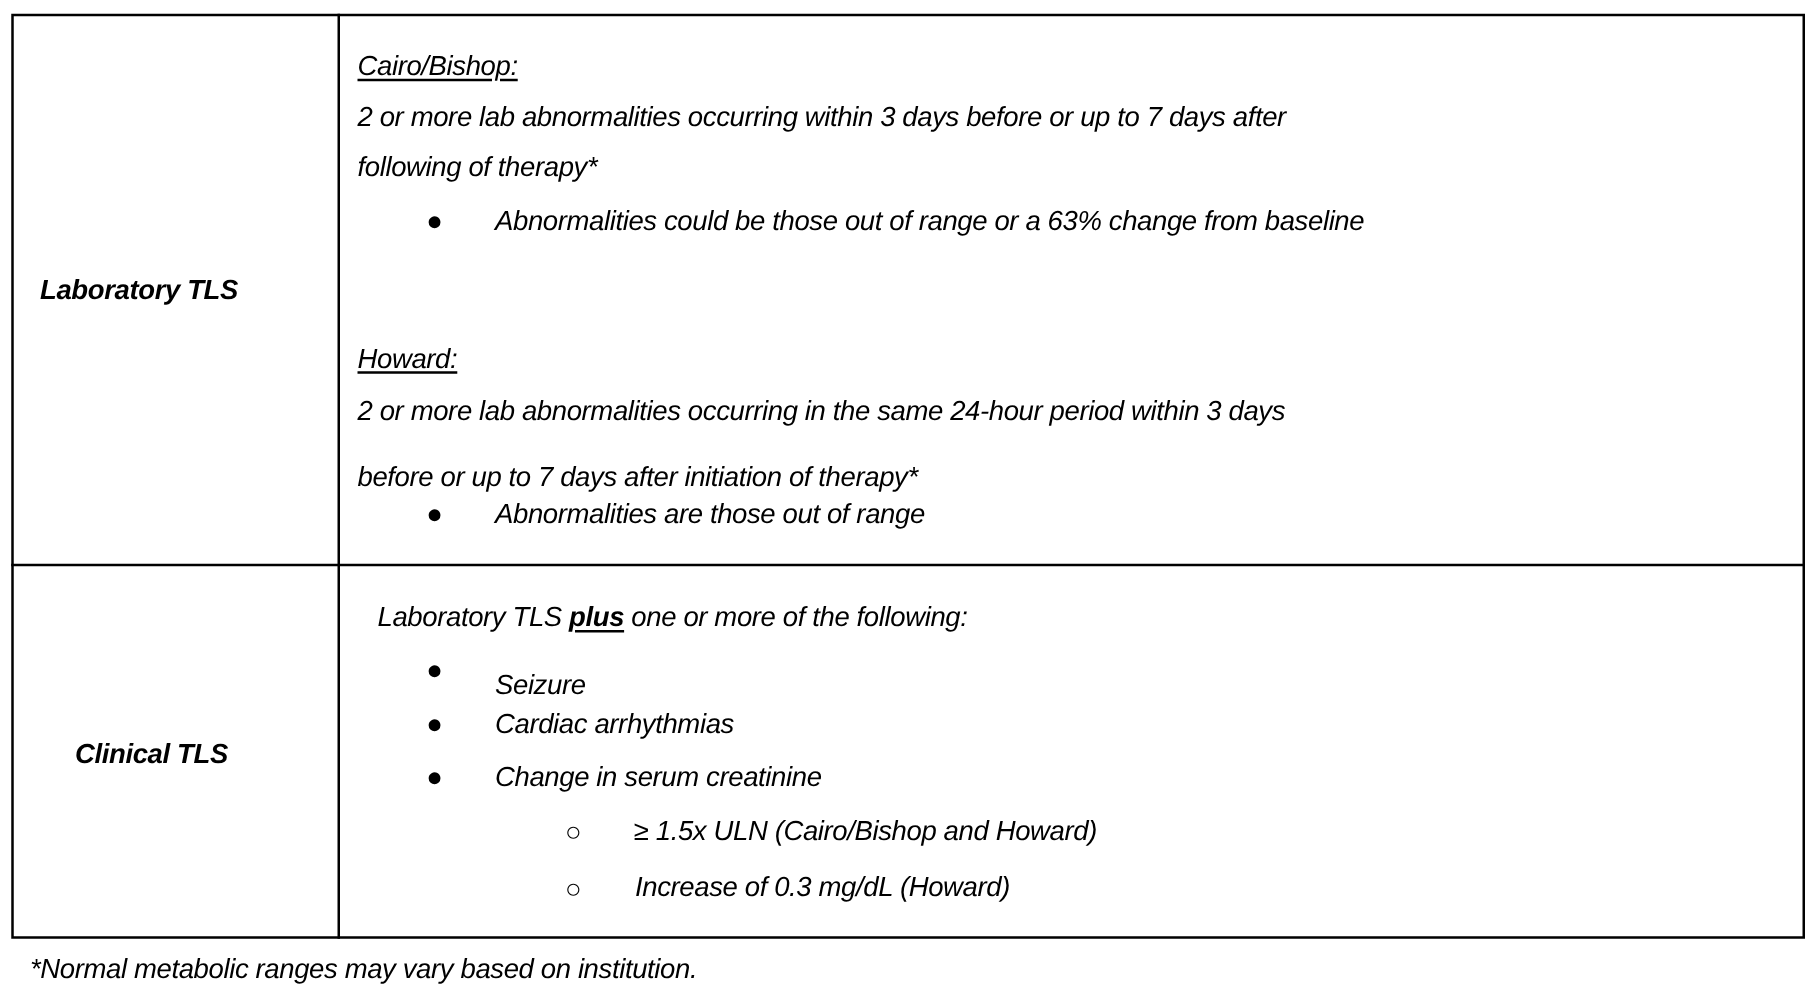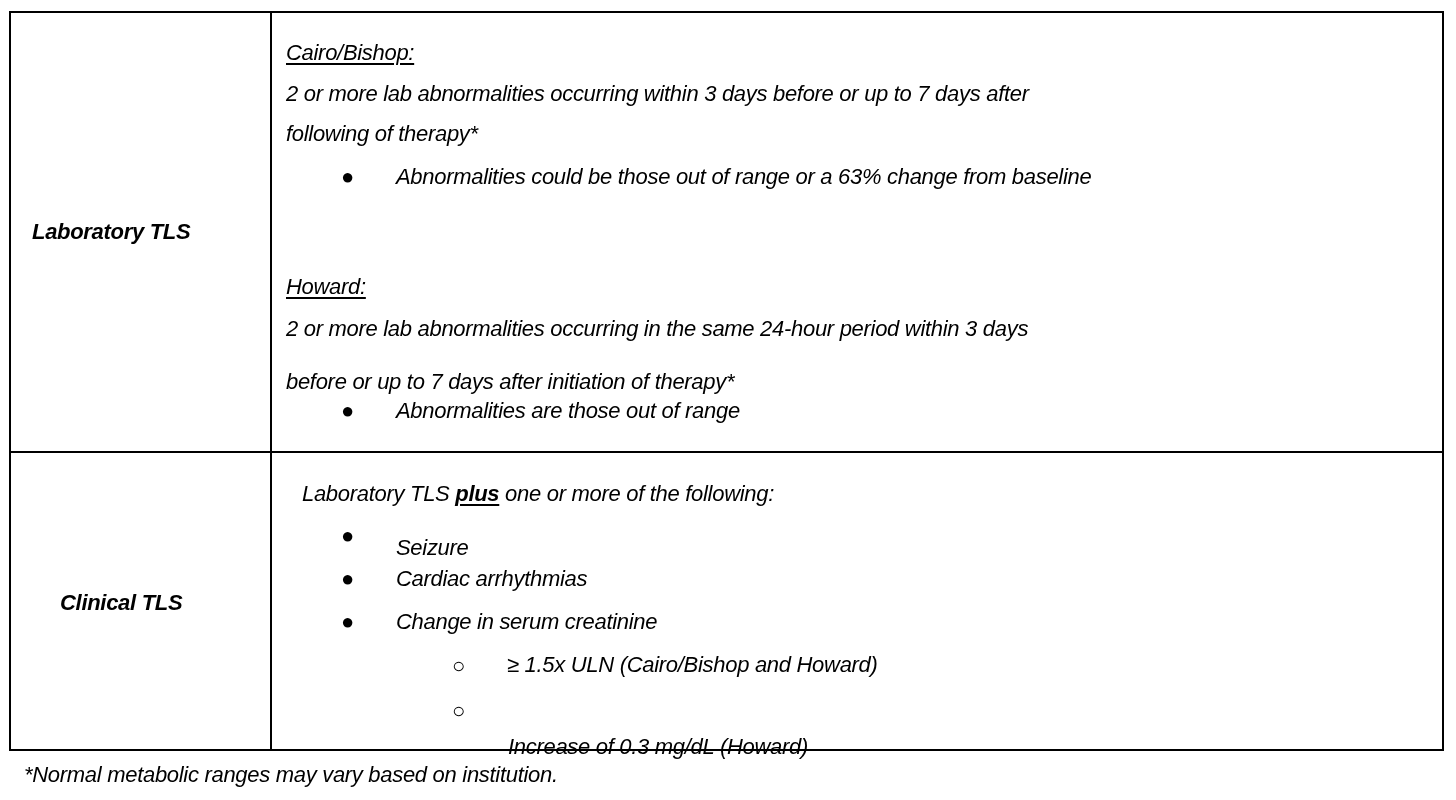--- a/index.html
+++ b/index.html
@@ -41,15 +41,15 @@
 <div class="bullet" style="left:341px;top:520px;">●</div>
 <div class="t" style="left:396px;top:520px;margin-top:12px;">Seizure</div>
 <div class="bullet" style="left:341px;top:563px;">●</div>
 <div class="t" style="left:396px;top:563px;">Cardiac arrhythmias</div>
 <div class="bullet" style="left:341px;top:606px;">●</div>
 <div class="t" style="left:396px;top:606px;">Change in serum creatinine</div>
 
 <div class="hollow" style="left:452px;top:650px;">○</div>
 <div class="t" style="left:507px;top:649px;">≥ 1.5x ULN (Cairo/Bishop and Howard)</div>
 <div class="hollow" style="left:452px;top:695px;">○</div>
-<div class="t" style="left:508px;top:694px;margin-top:37px;"> Increase of 0.3 mg/dL (Howard)</div>
+<div class="t" style="left:508px;top:694px;"> Increase of 0.3 mg/dL (Howard)</div>
 
 <div class="t" style="left:24px;top:759px;">*Normal metabolic ranges may vary based on institution.</div>
 
 </body></html>

